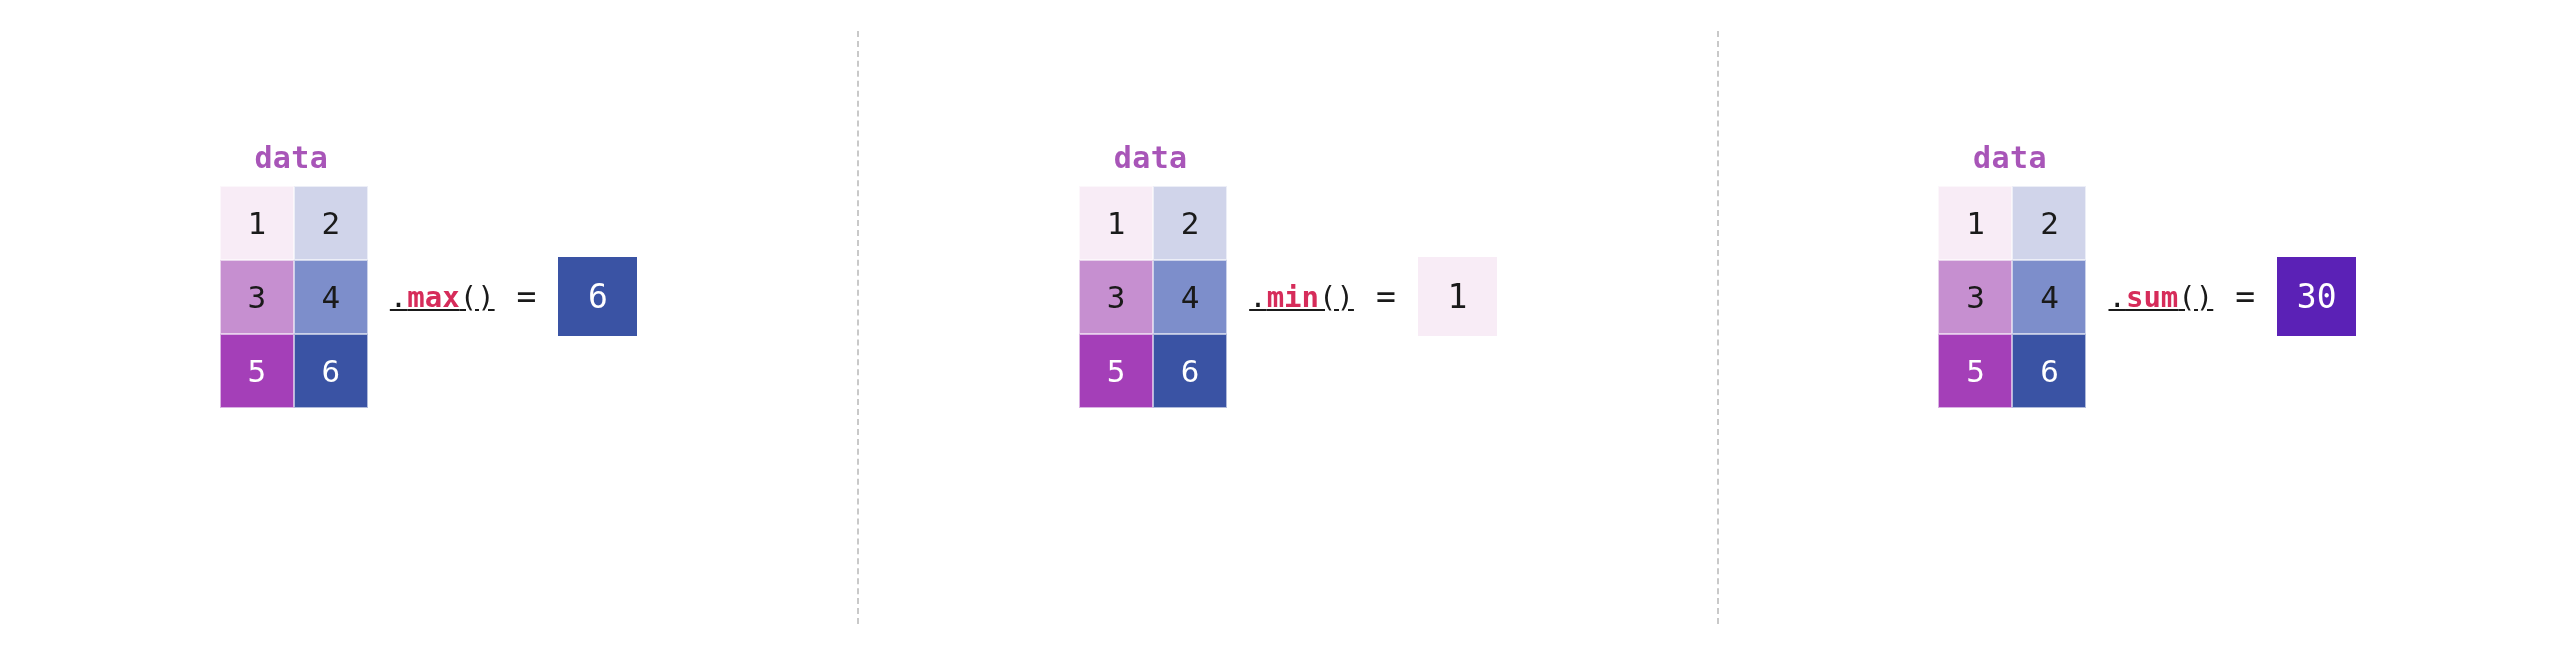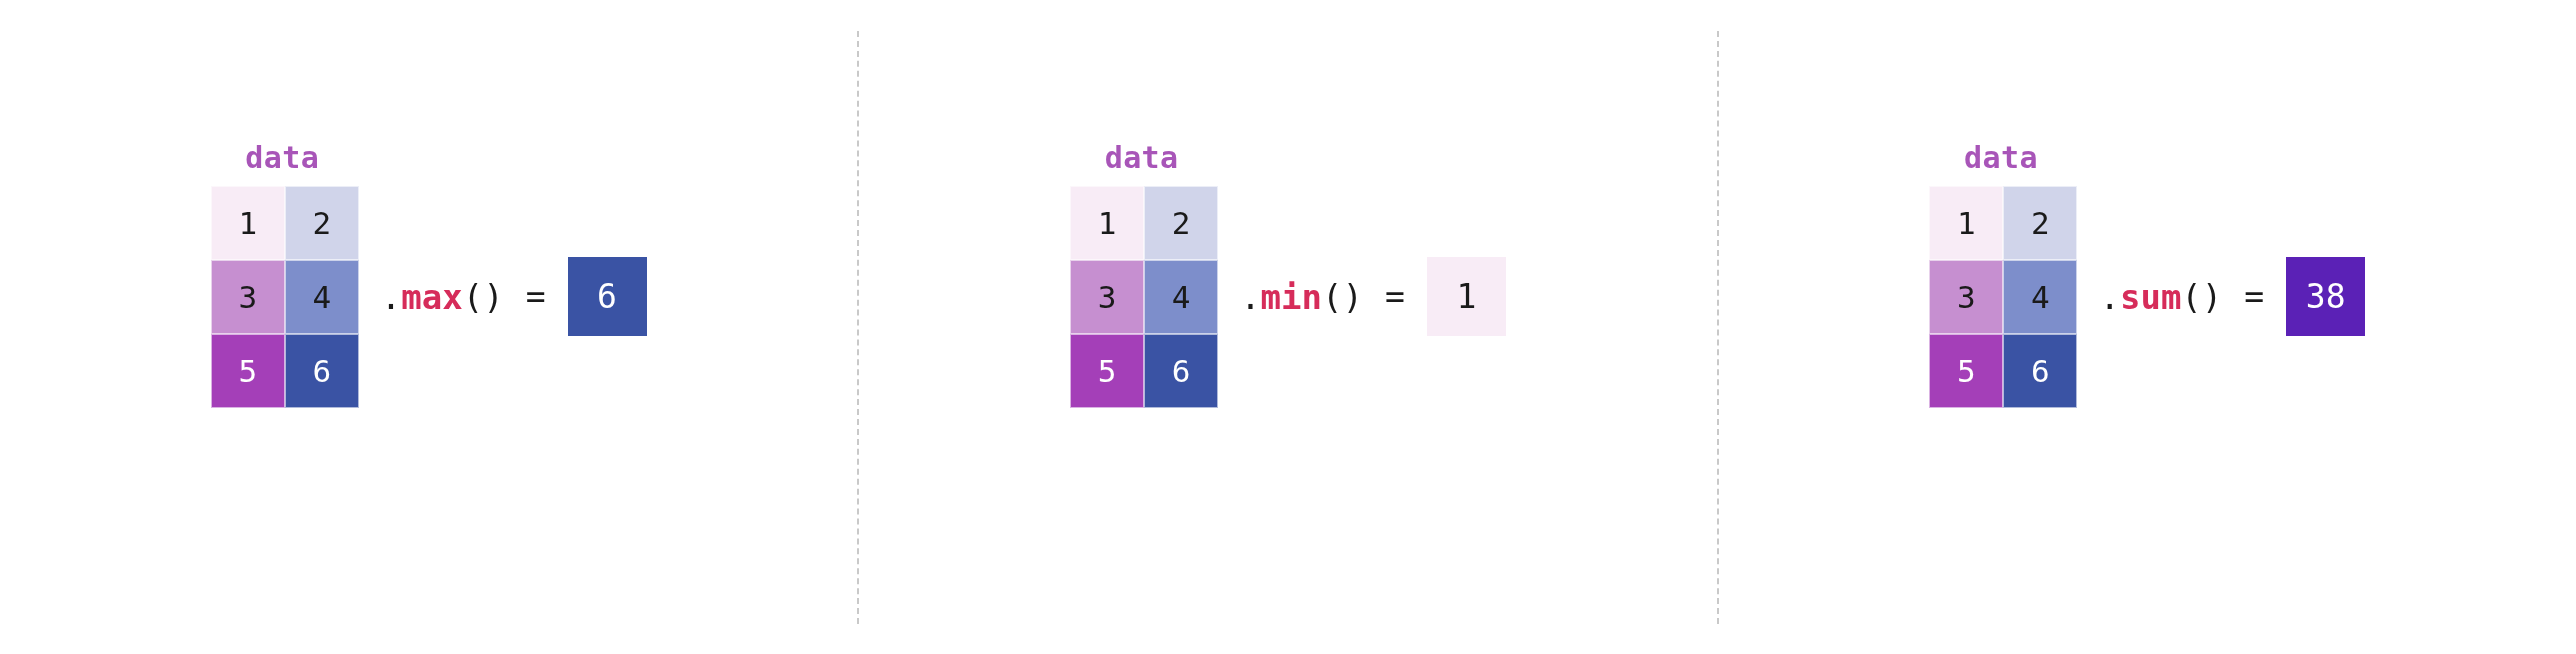--- a/index.html
+++ b/index.html
@@ -91,22 +91,23 @@
   .cell.light { color: #1a1a1a; }
 
   .c1 { background: var(--c1); }
   .c2 { background: var(--c2); }
   .c3 { background: var(--c3); }
   .c4 { background: var(--c4); }
   .c5 { background: var(--c5); }
   .c6 { background: var(--c6); }
 
   .op {
-    font-size: 34px;
+    font-size: 29px;
     white-space: nowrap;
+    text-decoration: underline;
   }
   .op .dot   { color: var(--ink); }
   .op .fn    { color: var(--func-red); font-weight: 600; }
   .op .paren { color: var(--ink); }
 
   .eq {
     font-size: 33px;
     color: var(--ink);
   }
 
@@ -185,18 +186,18 @@
           <div class="cell c3 light">3</div>
           <div class="cell c4 light">4</div>
           <div class="cell c5 dark">5</div>
           <div class="cell c6 dark">6</div>
         </div>
       </div>
       <div class="op">
         <span class="dot">.</span><span class="fn">sum</span><span class="paren">()</span>
       </div>
       <div class="eq">=</div>
-      <div class="result r-sum dark">38</div>
+      <div class="result r-sum dark">30</div>
     </div>
   </div>
 
 </div>
 
 
 </body></html>

